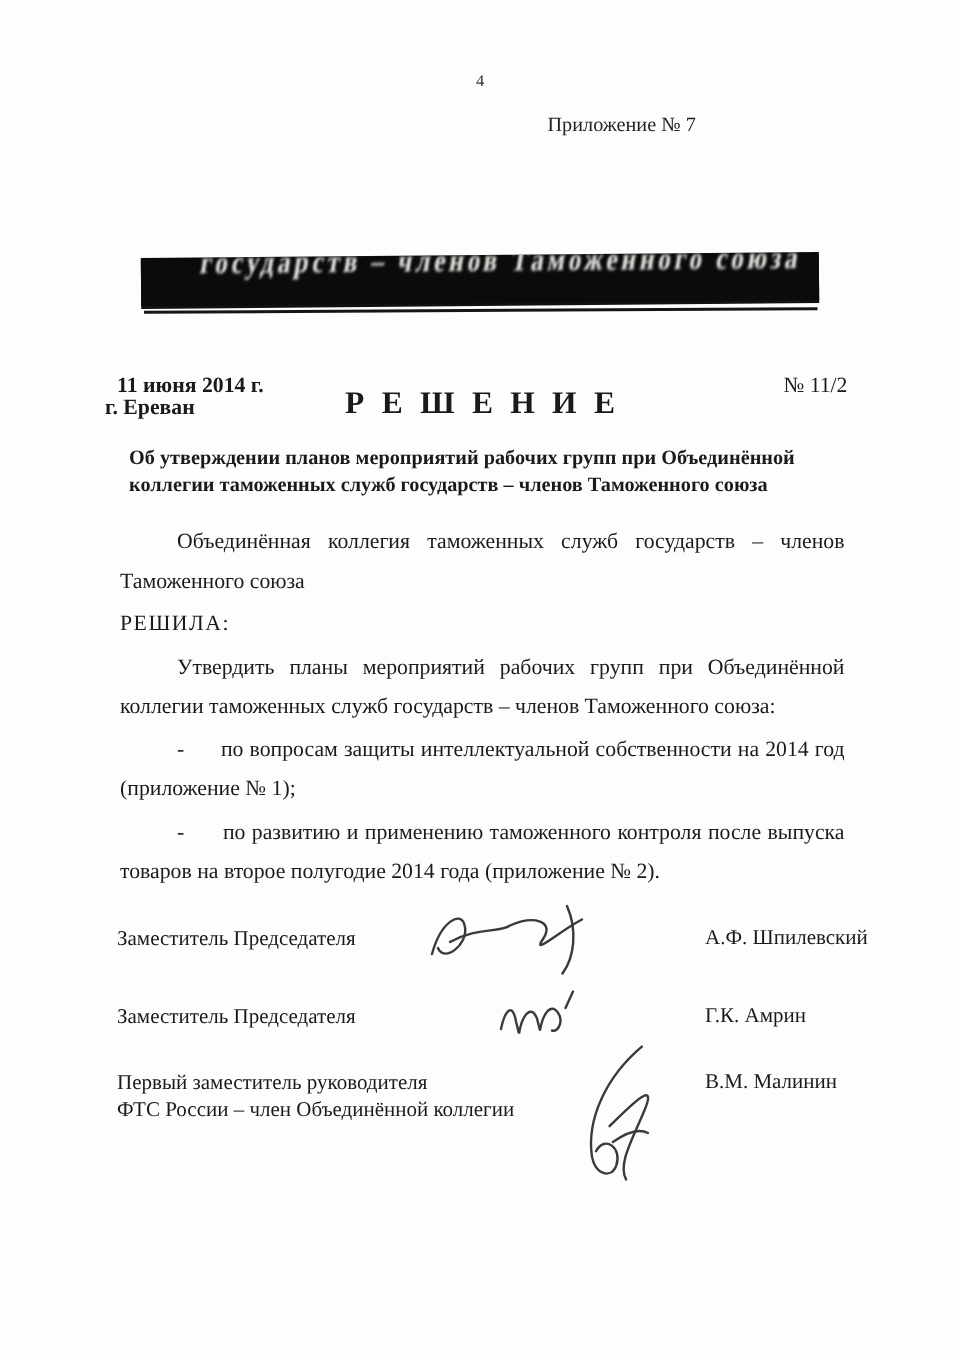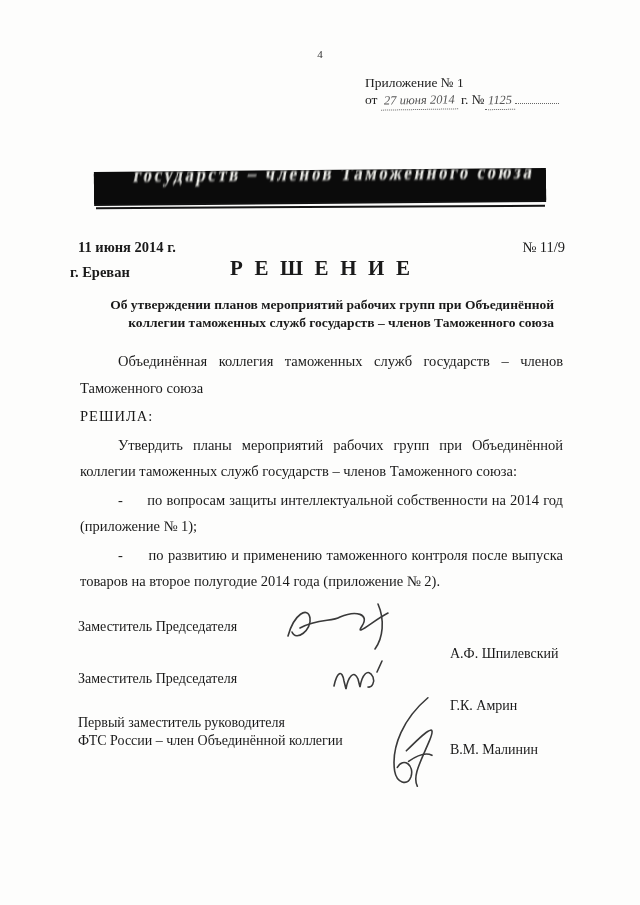--- a/index.html
+++ b/index.html
@@ -53,80 +53,75 @@
     position:absolute;top:206px;left:96px;width:449px;height:2px;
     background:#151515;transform:rotate(-0.3deg);
   }
   
   .decision-title{
     position:absolute;top:220px;left:70px;width:500px;
     text-align:center;font-size:21px;font-weight:bold;
     letter-spacing:0.55em;text-indent:0.55em;margin-top:36px;
   }
   .meta-row{
-    position:absolute;top:239px;left:78px;width:487px;
+    position:absolute;top:249px;left:78px;width:487px;
     font-size:14.5px;
   }
   .meta-date{float:left;font-weight:bold;}
   .meta-number{float:right;}
   .city{
     position:absolute;top:264px;left:70px;width:500px;
     text-align:left;font-size:14.5px;font-weight:bold;
   }
   .subject{
     position:absolute;top:296px;left:86px;width:468px;
-    text-align:right;font-size:13.5px;font-weight:bold;line-height:18px;
+    text-align:left;font-size:13.5px;font-weight:bold;line-height:18px;
   }
   
   .body-text{
     position:absolute;top:346px;left:78px;width:487px;
     font-size:14.5px;line-height:26.5px;text-align:justify;
   }
   .body-text p{margin:2px;text-indent:38px;}
   .body-text p.no-indent{text-indent:0;letter-spacing:1px;}
   
   .sig-row{position:absolute;left:78px;width:487px;font-size:14px;}
   .sig-row .sig-title{position:absolute;left:0;top:0;width:280px;line-height:18px;white-space:pre-line;}
-  .sig-row .sig-name{position:absolute;left:372px;top:0;width:100px;white-space:nowrap;margin-top:28px;}
+  .sig-row .sig-name{position:absolute;left:392px;top:0;width:100px;white-space:nowrap;}
   .sig-row-1{top:618px;}
   .sig-row-2{top:670px;}
   .sig-row-3{top:714px;}
   .autograph{position:absolute;}
   .autograph svg{display:block;}
   .autograph path{fill:none;stroke:#3a3a3a;stroke-width:1.6;stroke-linecap:round;}
   .autograph-1{top:600px;left:282px;}
   .autograph-2{top:656px;left:328px;}
   .autograph-3{top:692px;left:378px;transform:rotate(10deg);}
 </style>
 </head>
 <body>
 
 <div class="page">
 
   <div class="page-number">4</div>
 
   <div class="appendix">
-    <div>Приложение № 1</div>
-    <div>
-      <span>от</span>
-      <span class="hand">27 июня 2014</span>
-      <span>г. №</span><span class="hand">1125</span><span class="tail-underline"></span>
-    </div>
+    <div>Приложение № 7</div>
   </div>
 
   <div class="stamp-band">
     <span class="stamp-text">государств – членов Таможенного союза</span>
   </div>
   <div class="stamp-underline"></div>
 
   <div class="decision-title">РЕШЕНИЕ</div>
 
   <div class="meta-row">
     <span class="meta-date">11 июня 2014 г.</span>
-    <span class="meta-number">№ 11/9</span>
+    <span class="meta-number">№ 11/2</span>
   </div>
 
   <div class="city">г. Ереван</div>
 
   <div class="subject">Об утверждении планов мероприятий рабочих групп при Объединённой коллегии таможенных служб государств – членов Таможенного союза</div>
 
   <div class="body-text">
     <p>Объединённая коллегия таможенных служб государств – членов Таможенного союза</p>
     <p class="no-indent">РЕШИЛА:</p>
     <p>Утвердить планы мероприятий рабочих групп при Объединённой коллегии таможенных служб государств – членов Таможенного союза:</p>

